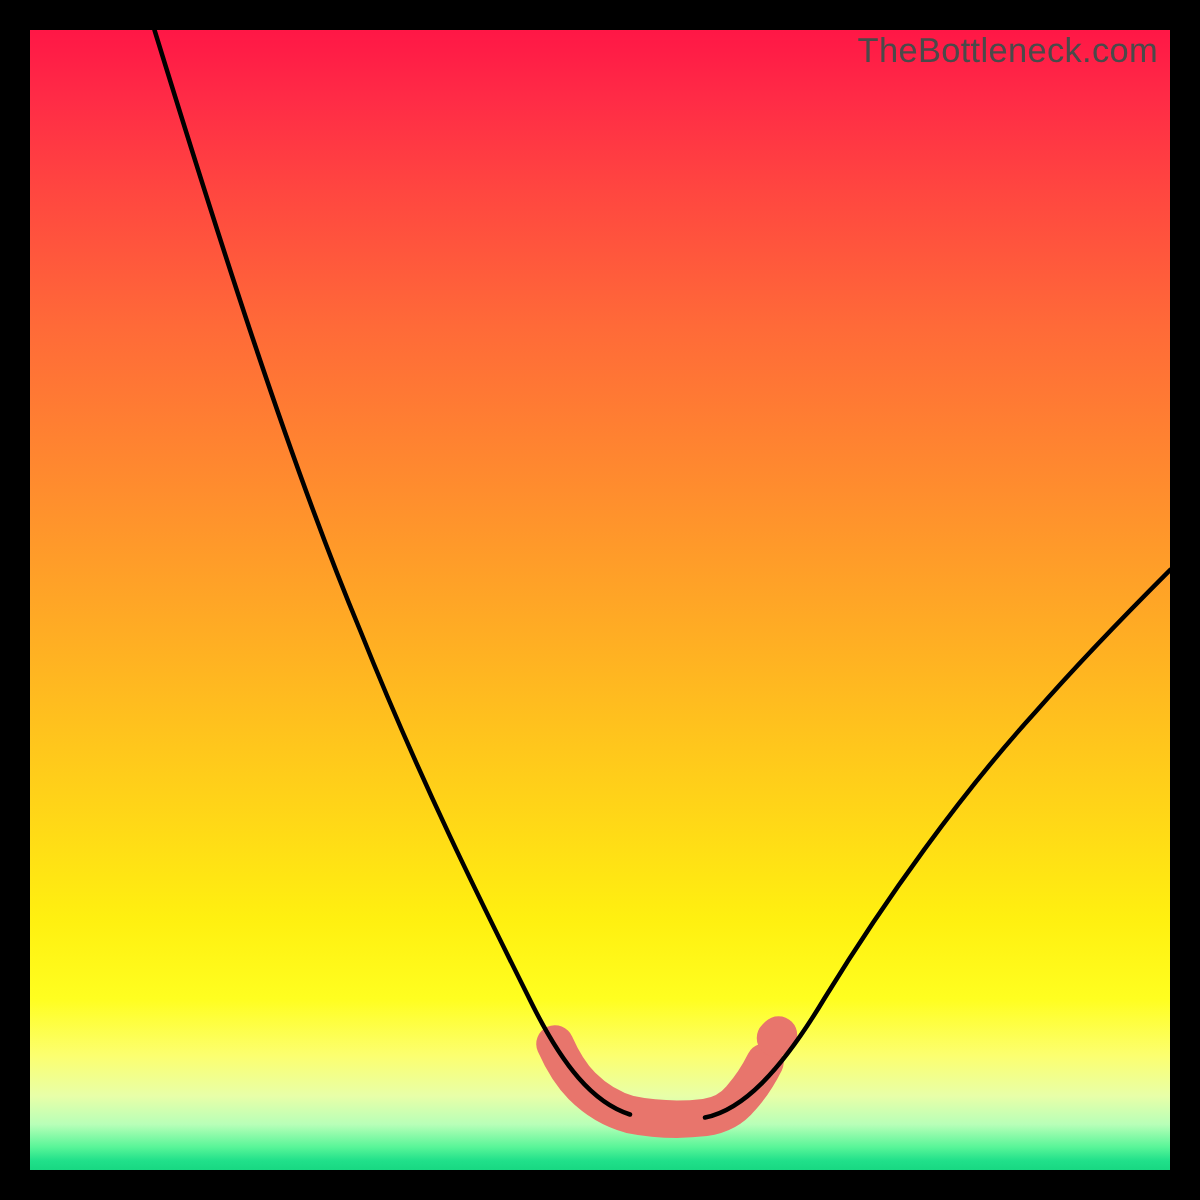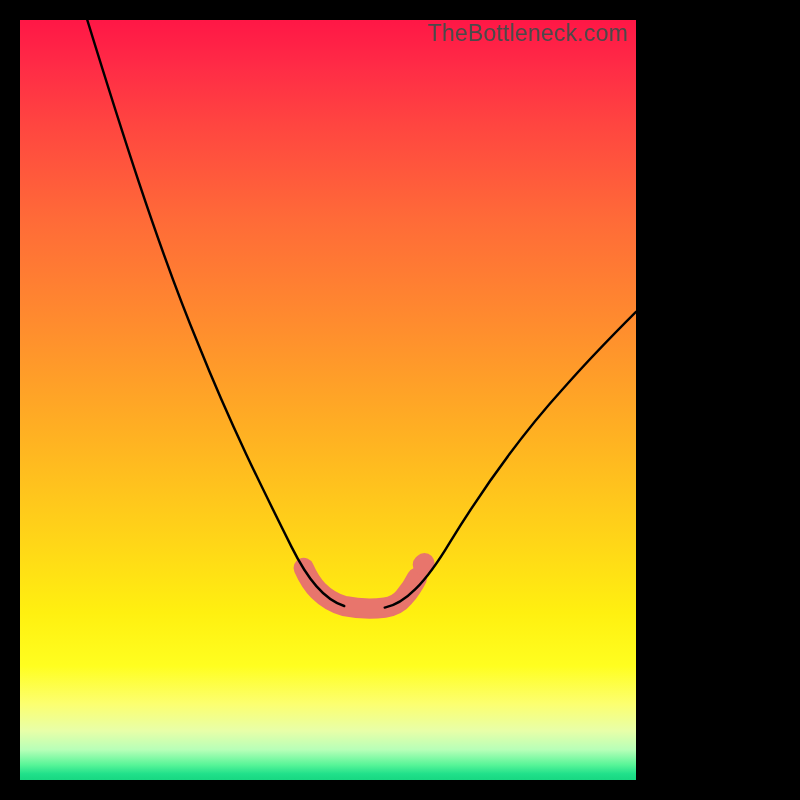--- a/index.html
+++ b/index.html
@@ -13,21 +13,21 @@
   }
   .frame {
     position: absolute;
     inset: 0;
     background: #000;
   }
   .plot-area {
     position: absolute;
     left: 20px;
     top: 20px;
-    width: 616px;
+    width: 760px;
     height: 760px;
     overflow: hidden;
   }
   .gradient {
     position: absolute;
     inset: 0;
     
     background: linear-gradient(
       to bottom,
       #ff1746 0%,

